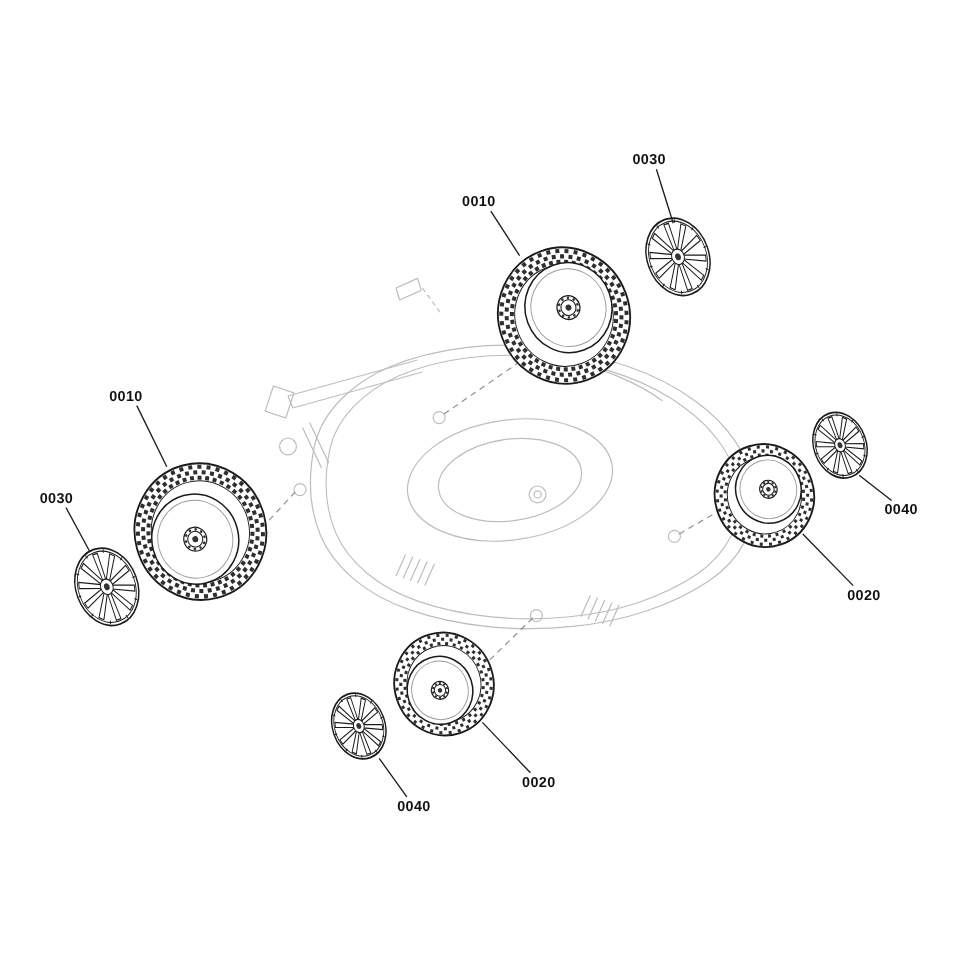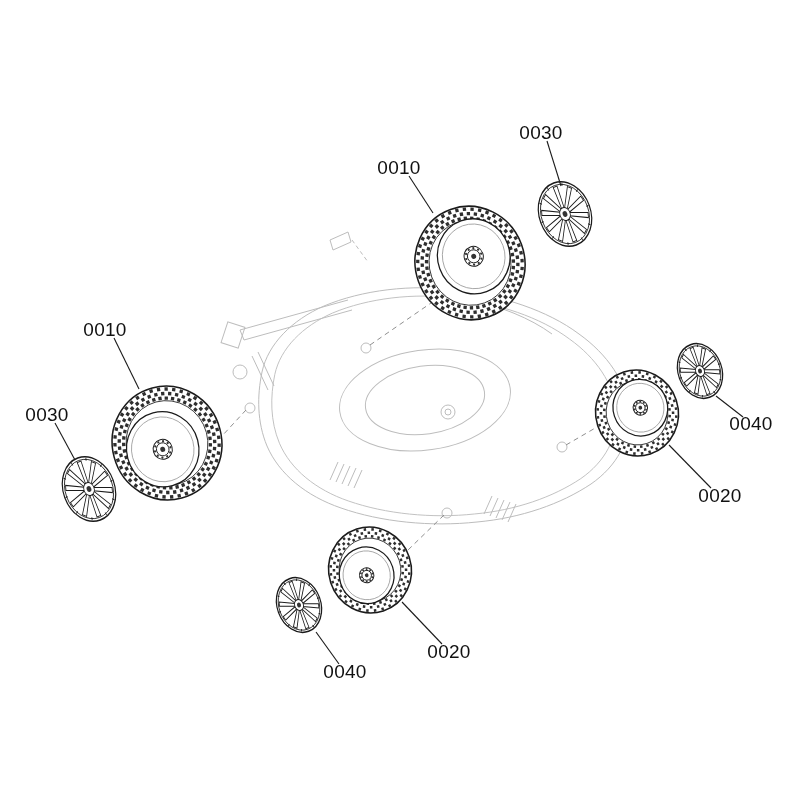--- a/index.html
+++ b/index.html
@@ -5,21 +5,21 @@
 <style>
   * { margin:0; padding:0; box-sizing:border-box; }
   html,body { background:#fff; font-family:"Liberation Sans", sans-serif; }
   .stage { position:relative; width:800px; height:800px; background:var(--background,#fff); overflow:hidden; }
   .stage svg { position:absolute; left:0; top:0; }
   .ghost   { stroke:var(--ghost,#bdbdbd); fill:none; stroke-width:1; }
   .dashline{ stroke:var(--dash,#8f8f8f); fill:none; stroke-width:1; stroke-dasharray:5 4; }
   .leader  { stroke:var(--line,#1b1b1b); stroke-width:1.1; }
   .part-label {
     position:absolute; transform:translate(-50%,-50%);
-    font-weight:400; font-size:19px; letter-spacing:.3px;
+    font-weight:700; font-size:12px; letter-spacing:.3px;
     color:var(--label-text,#111); white-space:nowrap;
   }
 </style>
 </head>
 <body>
 
 <div class="stage">
 
   <svg width="800" height="800" viewBox="0 0 800 800">
 

